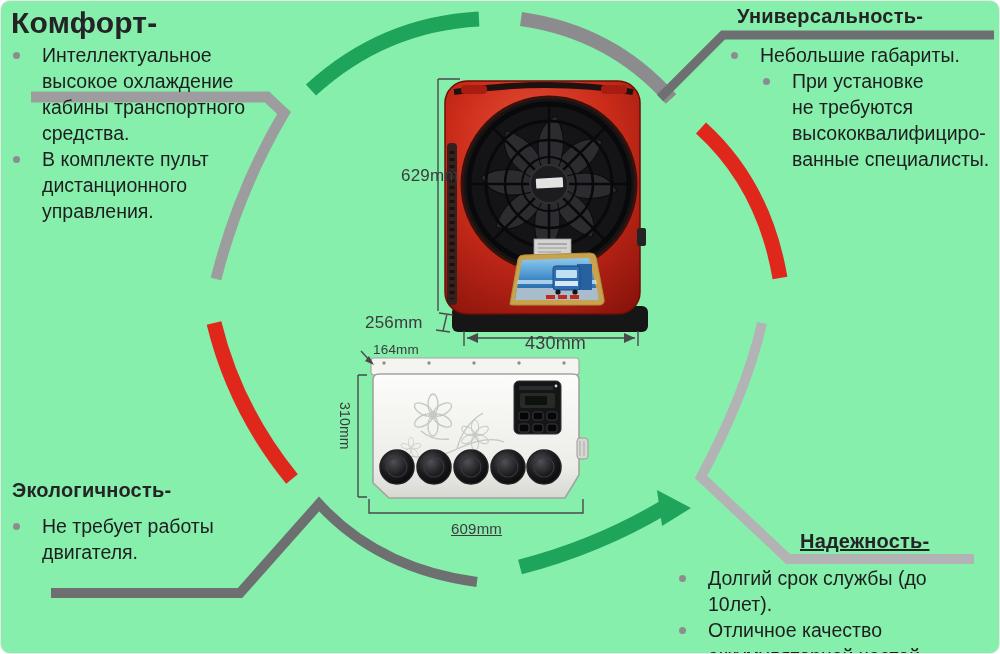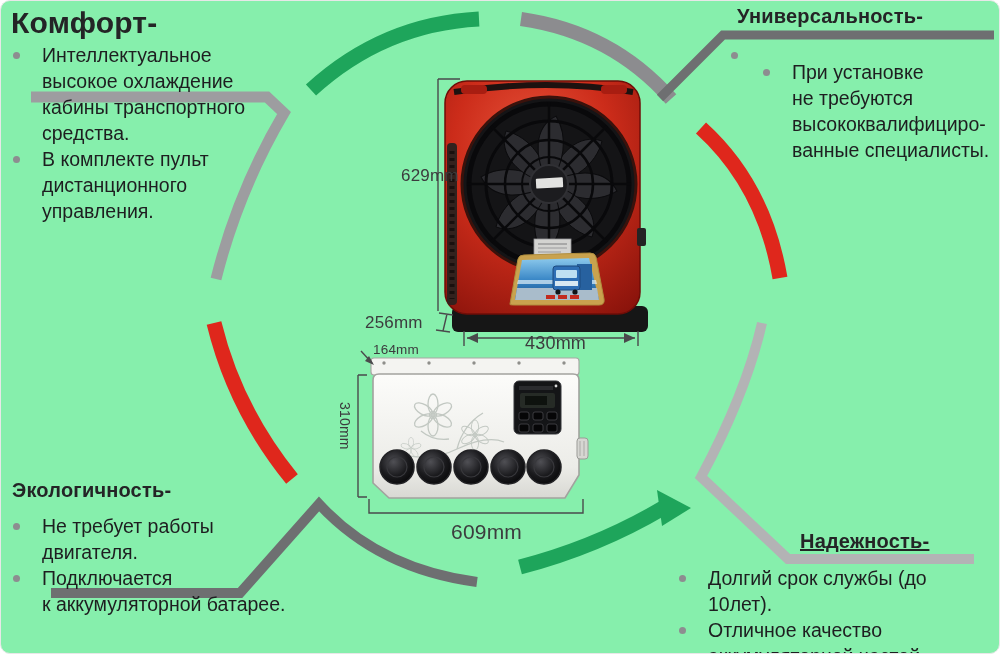--- a/index.html
+++ b/index.html
@@ -19,21 +19,21 @@
   .h-big{font-size:30px;}
   .h-std{font-size:20px;}
   .bullets{display:flex;flex-direction:column;}
   .bullet{display:flex;gap:22px;font-size:19.5px;line-height:26px;color:var(--text);}
   .dot{width:7px;height:7px;border-radius:50%;background:#8d8d90;margin-top:10px;flex:none;}
   .bullet-text{white-space:pre-line;}
   .ind1{margin-left:12px;}
   .ind3{margin-left:44px;}
   .dim{position:absolute;color:#3c3c3e;font-size:17px;letter-spacing:.2px;}
   .dim-sm{font-size:13.5px;margin-left:47px;}
-  .dim-md{font-size:21px;}
+  .dim-md{font-size:15px;text-decoration:underline;}
   .dim-rot{transform-origin:0 0;transform:rotate(90deg);font-size:14px;}
 </style>
 </head>
 <body>
 
 <div class="stage">
 
   <svg class="deco" viewBox="0 0 1000 654">
     <defs>
       <radialGradient id="redg" cx="45%" cy="28%" r="90%">
@@ -239,41 +239,37 @@
       <span class="bullet-text">В комплекте пульт
 дистанционного
 управления.</span>
     </div>
   </div>
 
   <h2 class="abs h-std" style="left:736px;top:5px;">Универсальность-</h2>
   <div class="abs bullets" style="left:718px;top:41px;width:282px;">
     <div class="bullet ind1">
       <span class="dot"></span>
+      <span class="bullet-text">Небольшие габариты.</span>
     </div>
     <div class="bullet ind3">
       <span class="dot"></span>
       <span class="bullet-text">При установке
 не требуются
 высококвалифициро-
 ванные специалисты.</span>
     </div>
   </div>
 
   <h2 class="abs h-std" style="left:11px;top:479px;">Экологичность-</h2>
   <div class="abs bullets" style="left:12px;top:512px;width:300px;">
     <div class="bullet">
       <span class="dot"></span>
       <span class="bullet-text">Не требует работы
 двигателя.</span>
-    </div>
-    <div class="bullet">
-      <span class="dot"></span>
-      <span class="bullet-text">Подключается
-к аккумуляторной батарее.</span>
     </div>
   </div>
 
   <h2 class="abs h-std" style="left:799px;top:530px;text-decoration:underline;">Надежность-</h2>
   <div class="abs bullets" style="left:678px;top:564px;width:316px;">
     <div class="bullet">
       <span class="dot"></span>
       <span class="bullet-text">Долгий срок службы (до 10лет).</span>
     </div>
     <div class="bullet">

